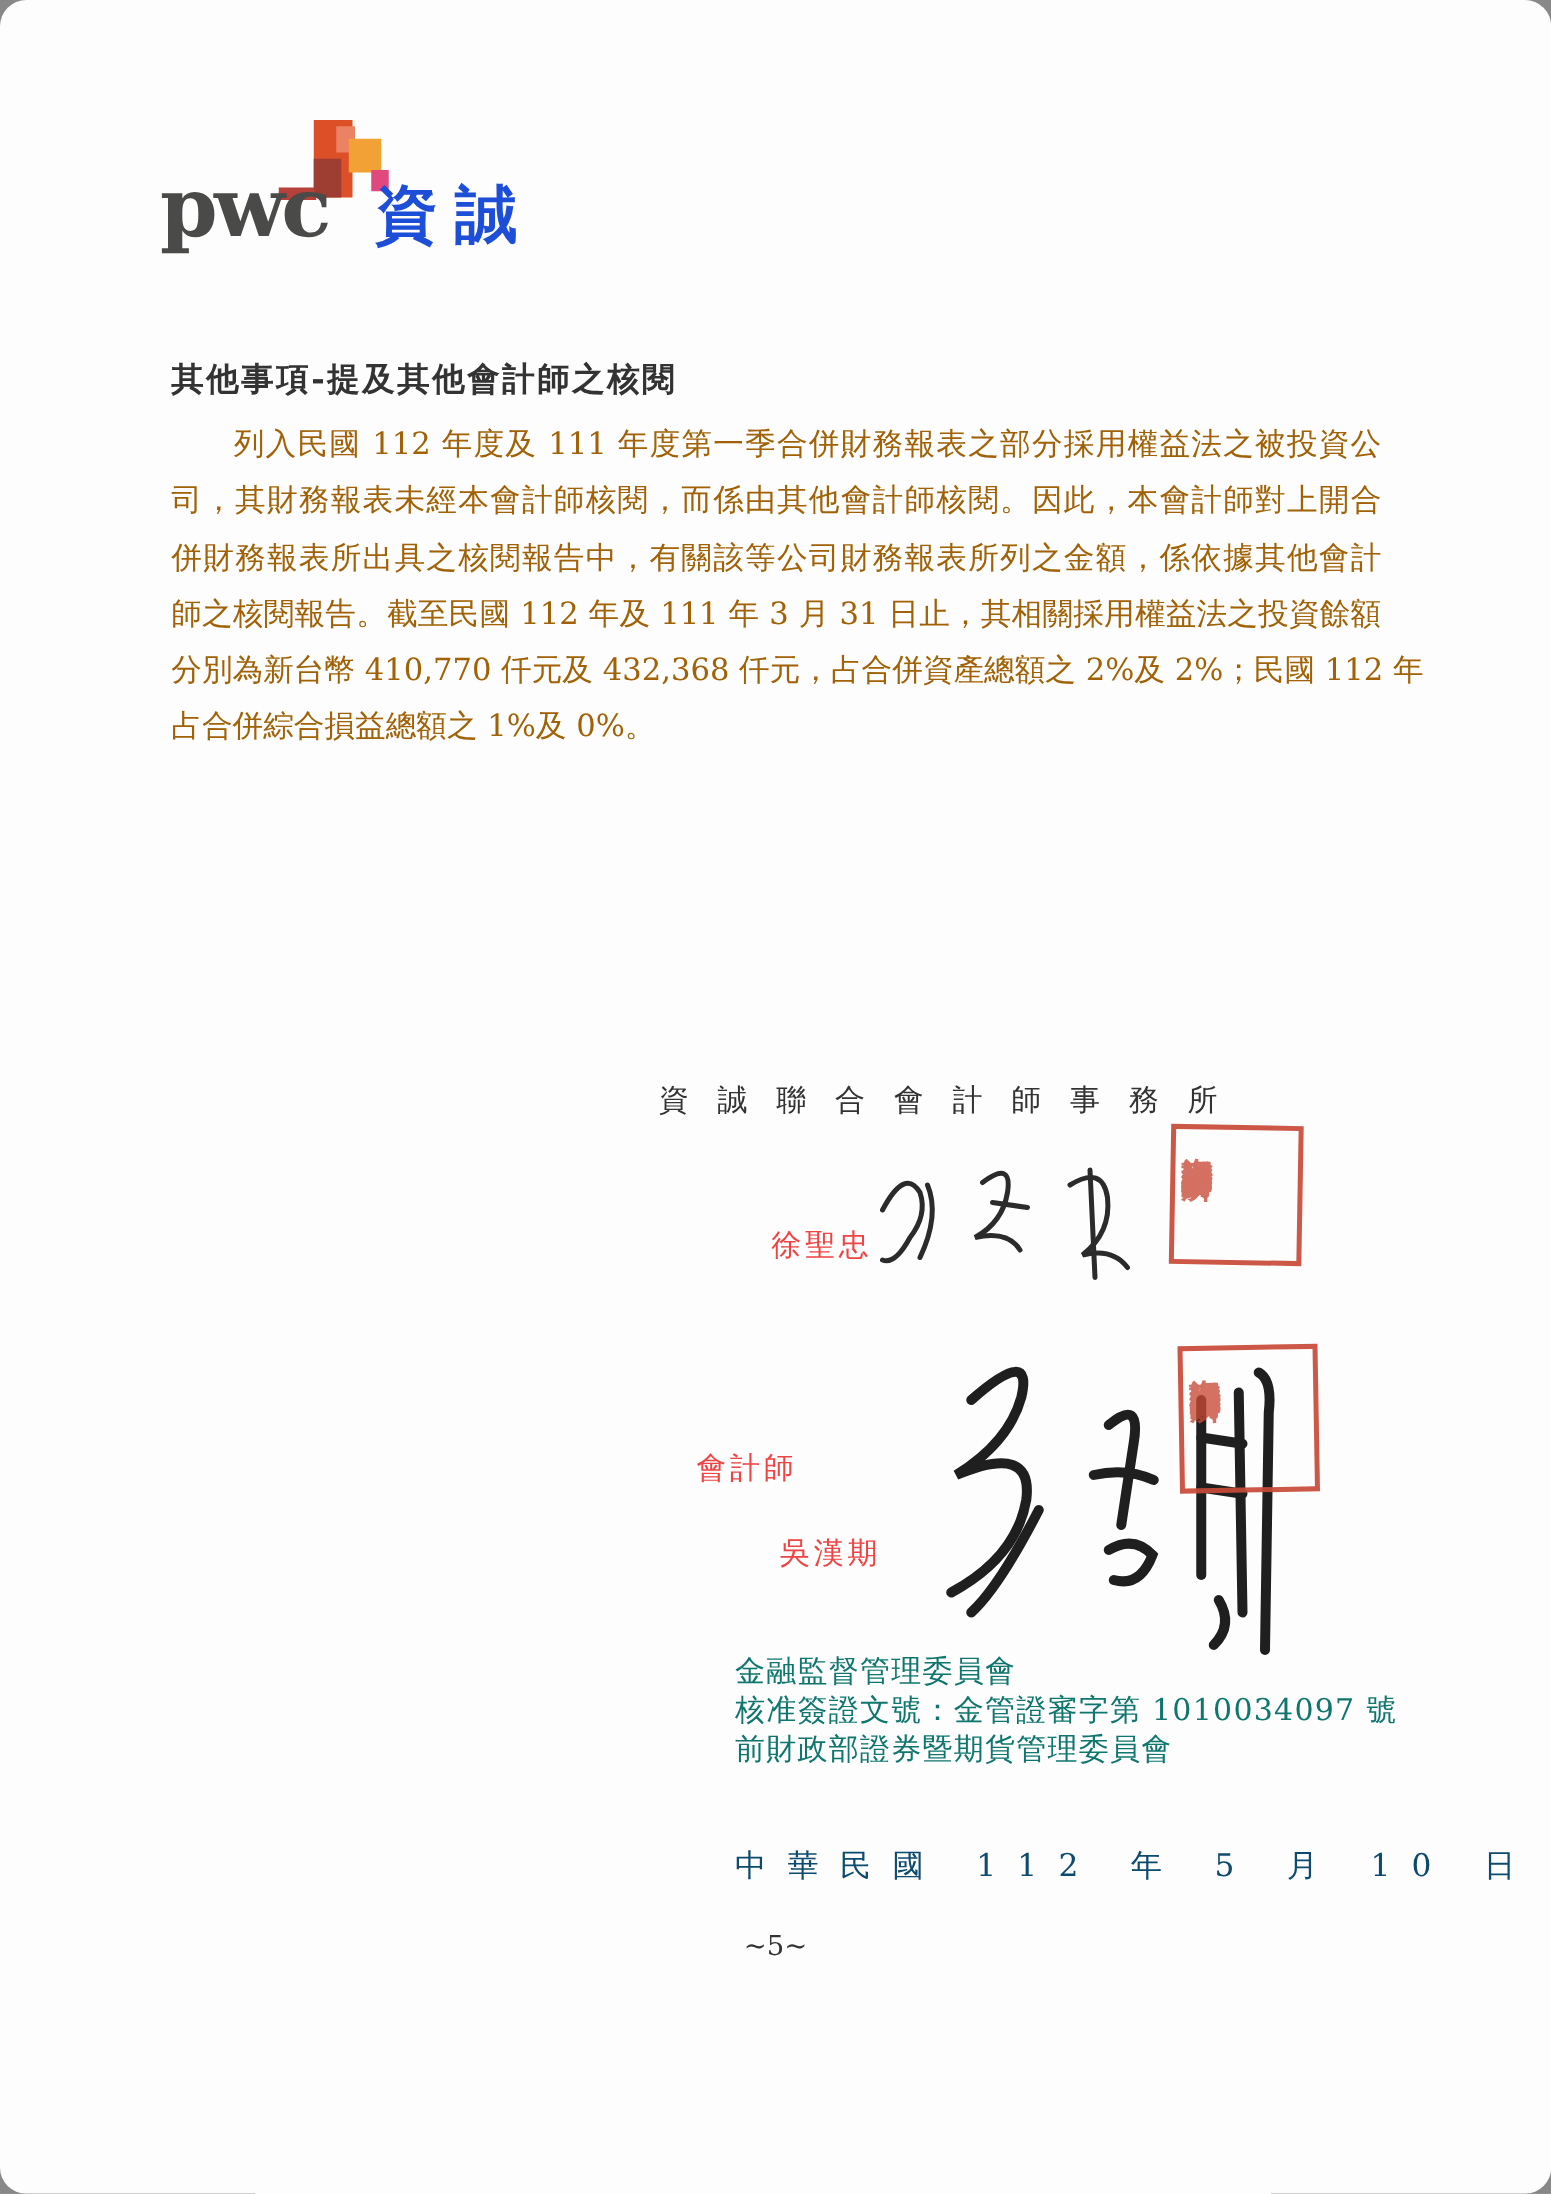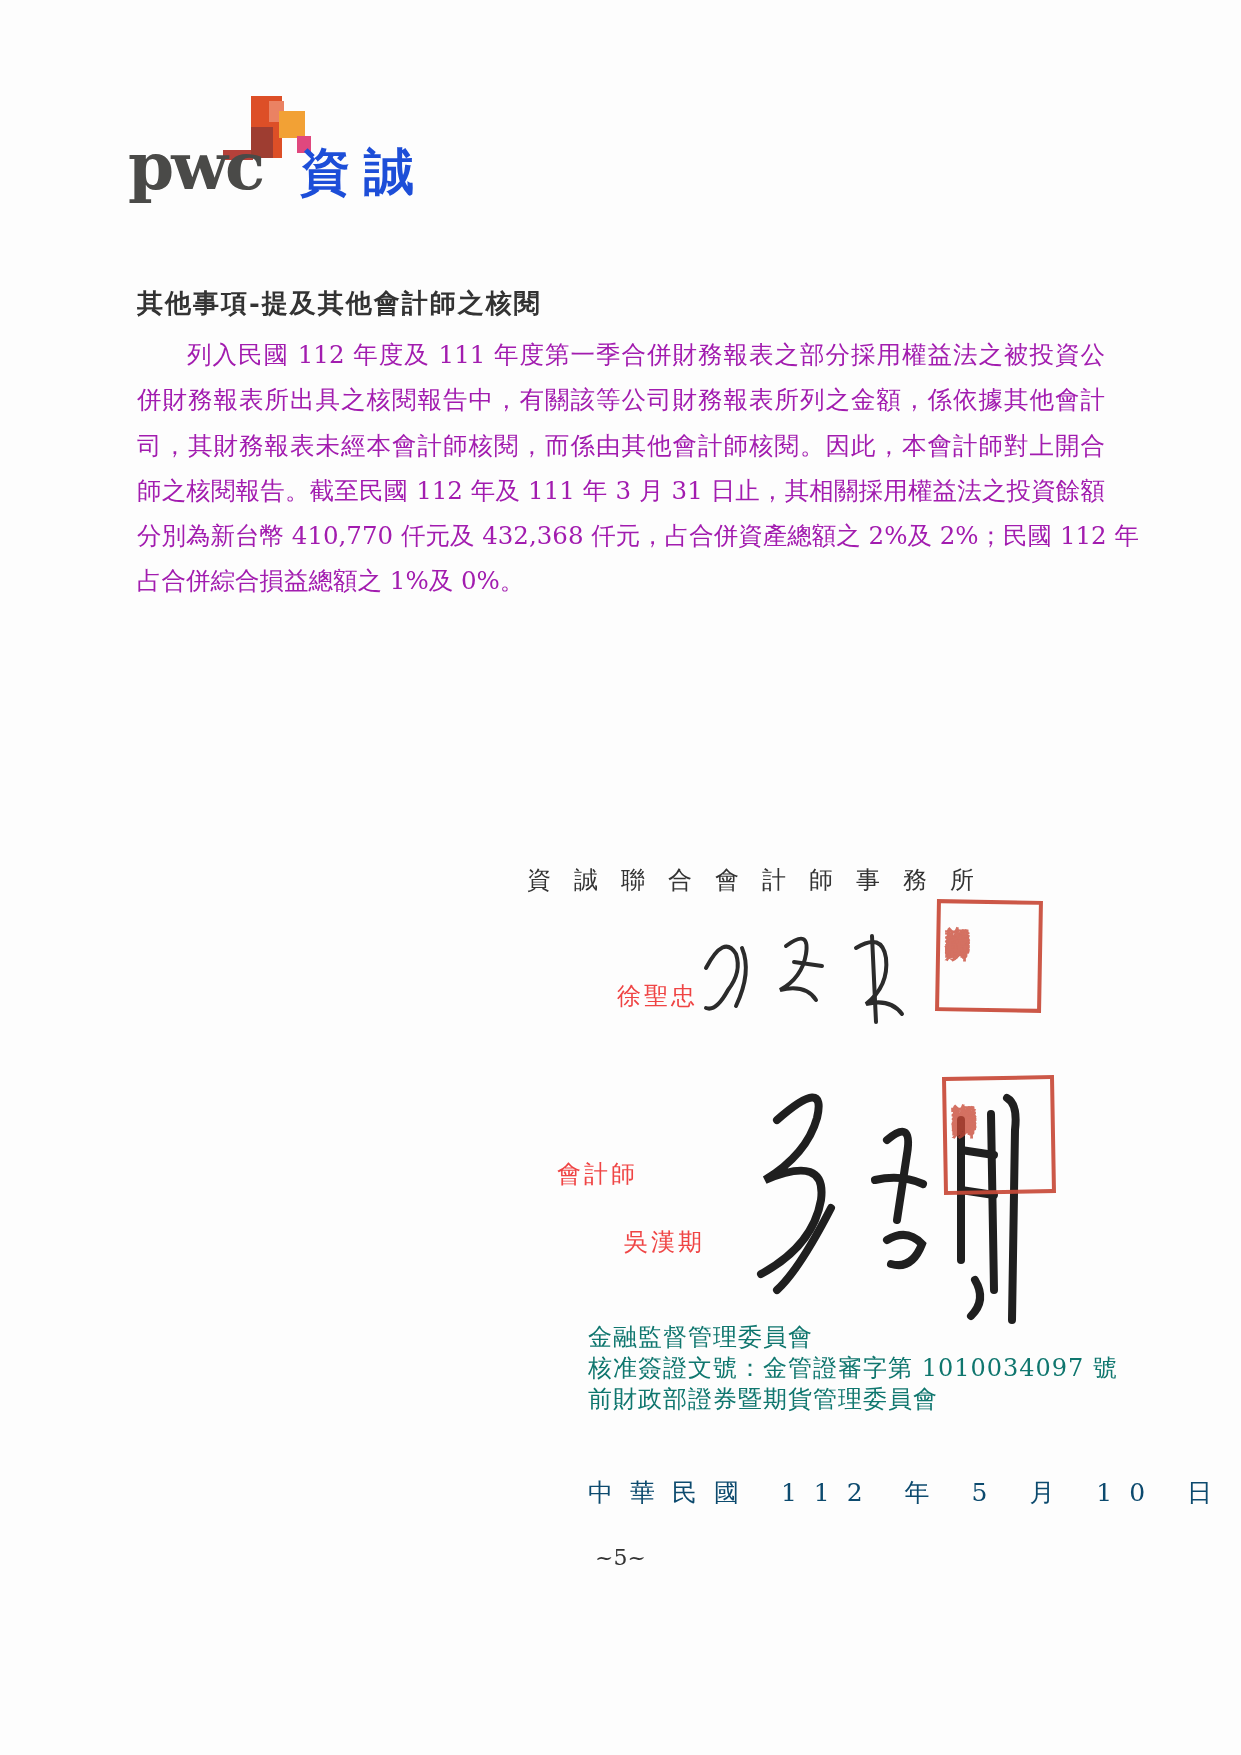--- a/index.html
+++ b/index.html
@@ -1,20 +1,21 @@
 <!DOCTYPE html>
 <html><head>
 <meta charset="utf-8">
 <style>
   html,body{margin:0;padding:0;background:#888;}
   .page{
     position:relative;width:1241px;height:1755px;margin:0 auto;
     background:#fdfdfd;overflow:hidden;
     font-family:"DejaVu Serif","Liberation Serif",serif;
     color:#2f2f2f;
+    border-radius:21px;
   }
   
   .logo{position:absolute;left:128px;top:85px;width:300px;height:115px;}
   .blocks{position:absolute;left:95px;top:5px;width:95px;height:72px;}
   .blk{position:absolute;}
   .blk.bar   {left:0;   top:60px; width:30px;height:10px;background:#b5413a;}
   .blk.tall  {left:28px;top:6px;  width:31px;height:62px;background:#dd4f27;}
   .blk.salmon{left:46px;top:11px; width:15px;height:21px;background:#ea8263;}
   .blk.amber {left:56px;top:21px; width:26px;height:27px;background:#f2a135;}
   .blk.maroon{left:28px;top:37px; width:22px;height:31px;background:#9e3d31;}
@@ -25,21 +26,21 @@
   }
   .brand-cn{
     position:absolute;left:172px;top:54px;font-size:50px;color:#1d4ed8;
     letter-spacing:14px;font-weight:600;
   }
   
   .heading{
     position:absolute;left:137px;top:286px;font-size:26px;font-weight:bold;
     letter-spacing:2px;color:#333;text-align:right;
   }
-  .body-text{position:absolute;left:137px;top:332px;width:968px;font-size:24.5px;color:#a21caf;}
+  .body-text{position:absolute;left:137px;top:332px;width:968px;font-size:24.5px;color:#a16207;}
   .body-text .ln{
     height:45.3px;line-height:45.3px;white-space:nowrap;
     text-align:justify;text-align-last:justify;
   }
   .body-text .ln.first{text-indent:50px;}
   .body-text .ln.last{text-align-last:left;}
   
   .firm-name{
     position:absolute;left:527px;top:864px;font-size:24px;color:#333;
     letter-spacing:23px;white-space:nowrap;
@@ -87,22 +88,22 @@
       <div class="blk pink"></div>
     </div>
     <div class="pwc-word">pwc</div>
     <div class="brand-cn">資誠</div>
   </div>
 
   <div class="heading">其他事項-提及其他會計師之核閱</div>
 
   <div class="body-text">
     <div class="ln first">列入民國 112 年度及 111 年度第一季合併財務報表之部分採用權益法之被投資公</div>
+    <div class="ln">司，其財務報表未經本會計師核閱，而係由其他會計師核閱。因此，本會計師對上開合</div>
     <div class="ln">併財務報表所出具之核閱報告中，有關該等公司財務報表所列之金額，係依據其他會計</div>
-    <div class="ln">司，其財務報表未經本會計師核閱，而係由其他會計師核閱。因此，本會計師對上開合</div>
     <div class="ln">師之核閱報告。截至民國 112 年及 111 年 3 月 31 日止，其相關採用權益法之投資餘額</div>
     <div class="ln">分別為新台幣 410,770 仟元及 432,368 仟元，占合併資產總額之 2%及 2%；民國 112 年</div>
     <div class="ln last">占合併綜合損益總額之 1%及 0%。</div>
   </div>
 
   <div class="firm-name">資誠聯合會計師事務所</div>
 
   <div class="lbl a1">徐聖忠</div>
 
   <div class="sig" style="left:690px;top:920px;">

